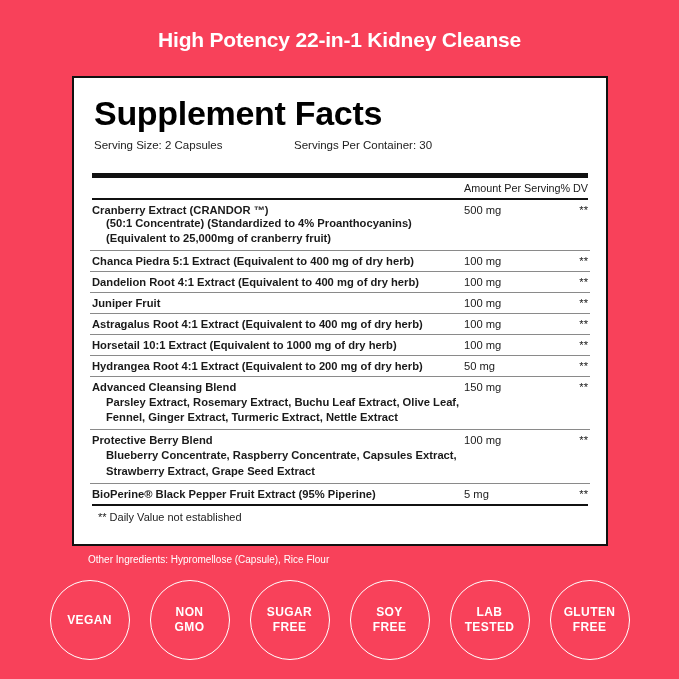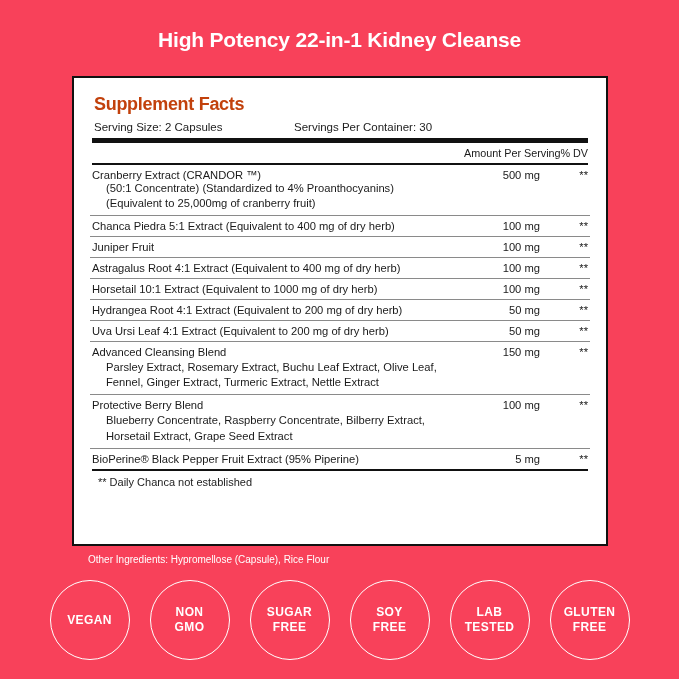--- a/index.html
+++ b/index.html
@@ -32,31 +32,31 @@
     left: 72px;
     top: 76px;
     width: 536px;
     height: 470px;
     background: #ffffff;
     border: 2px solid #111111;
     box-sizing: border-box;
     padding: 14px 16px 0 16px;
   }
   .sf-title {
-    font-size: 18px;
-    font-weight: bold;
-    color: #c2410c;
+    font-size: 34px;
+    font-weight: bold;
+    color: #000000;
     letter-spacing: -0.3px;
     margin: 2px 0 6px 4px;
   }
   .serving-row {
     display: flex;
     font-size: 11.5px;
     color: #222;
-    margin: 0 0 5px 4px;
+    margin: 0 0 22px 4px;
   }
   .serving-row .ss {
     width: 200px;
   }
   .rule-thick {
     border-top: 5px solid #111;
     margin: 0 2px;
   }
   .rule-med {
     border-top: 2px solid #111;
@@ -69,24 +69,24 @@
     color: #1a1a1a;
     table-layout: fixed;
   }
   table.facts td {
     vertical-align: top;
     padding: 4px 2px 4px 2px;
     margin-top: 12px;
   }
   td.name {
     padding-left: 8px;
+    font-weight: bold;
   }
   td.amt {
     width: 76px;
-    text-align: right;
     white-space: nowrap;
   }
   td.dv {
     width: 44px;
     text-align: right;
     white-space: nowrap;
     padding-right: 4px;
   }
   .hdr td {
     font-size: 10.8px;
@@ -188,20 +188,25 @@
           <td class="amt">500 mg</td>
           <td class="dv">**</td>
         </tr>
 
         <tr class="sep">
           <td class="name">Chanca Piedra 5:1 Extract (Equivalent to 400 mg of dry herb)</td>
           <td class="amt">100 mg</td>
           <td class="dv">**</td>
         </tr>
 
+        <tr class="sep">
+          <td class="name">Dandelion Root 4:1 Extract (Equivalent to 400 mg of dry herb)</td>
+          <td class="amt">100 mg</td>
+          <td class="dv">**</td>
+        </tr>
 
         <tr class="sep">
           <td class="name">Juniper Fruit</td>
           <td class="amt">100 mg</td>
           <td class="dv">**</td>
         </tr>
 
         <tr class="sep">
           <td class="name">Astragalus Root 4:1 Extract (Equivalent to 400 mg of dry herb)</td>
           <td class="amt">100 mg</td>
@@ -213,55 +218,50 @@
           <td class="amt">100 mg</td>
           <td class="dv">**</td>
         </tr>
 
         <tr class="sep">
           <td class="name">Hydrangea Root 4:1 Extract (Equivalent to 200 mg of dry herb)</td>
           <td class="amt">50 mg</td>
           <td class="dv">**</td>
         </tr>
 
-        <tr class="sep">
-          <td class="name">Uva Ursi Leaf 4:1 Extract (Equivalent to 200 mg of dry herb)</td>
-          <td class="amt">50 mg</td>
-          <td class="dv">**</td>
-        </tr>
 
         <tr class="sep">
           <td class="name">
             <span>Advanced Cleansing Blend</span>
             <span class="blend-list">Parsley Extract, Rosemary Extract, Buchu Leaf Extract, Olive Leaf, Fennel, Ginger Extract, Turmeric Extract, Nettle Extract</span>
           </td>
           <td class="amt">150 mg</td>
           <td class="dv">**</td>
         </tr>
 
         <tr class="sep">
           <td class="name">
             <span>Protective Berry Blend</span>
-            <span class="blend-list">Blueberry Concentrate, Raspberry Concentrate, Bilberry Extract, Horsetail Extract, Grape Seed Extract</span>
+            <span class="blend-list">Blueberry Concentrate, Raspberry Concentrate, Capsules Extract, Strawberry Extract, Grape Seed Extract</span>
           </td>
           <td class="amt">100 mg</td>
           <td class="dv">**</td>
         </tr>
 
         <tr class="sep">
           <td class="name">BioPerine® Black Pepper Fruit Extract (95% Piperine)</td>
           <td class="amt">5 mg</td>
           <td class="dv">**</td>
         </tr>
       </tbody>
     </table>
 
     <div class="rule-med"></div>
 
-    <div class="footnote">** Daily Chanca not established</div>
+    <div class="footnote">** Daily Value not established</div>
   </div>
 
   <div class="other">Other Ingredients: Hypromellose (Capsule), Rice Flour</div>
 
   <div class="badges">
     <div class="badge">
       <span>VEGAN</span>
       <span></span>
     </div>
     <div class="badge">

